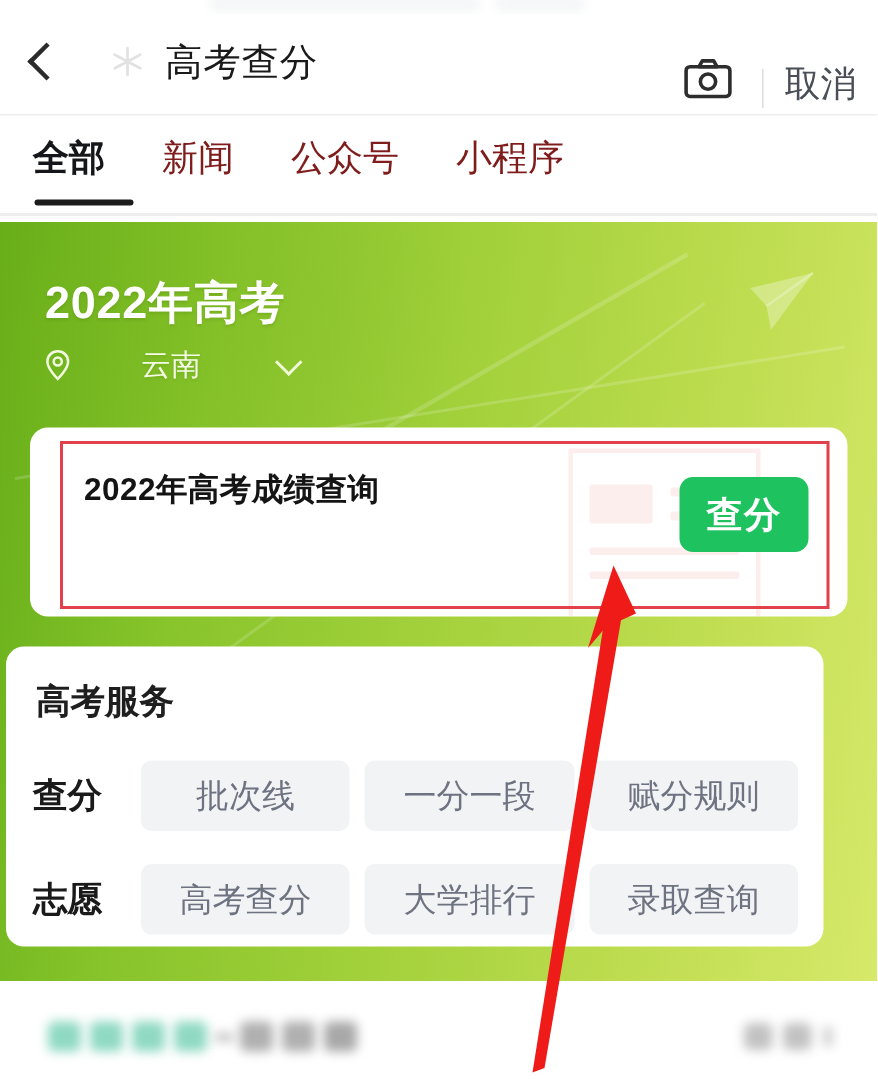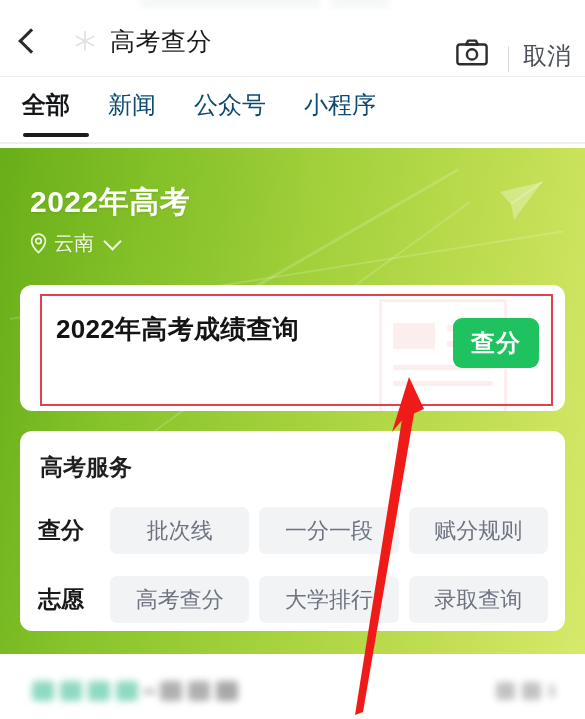--- a/index.html
+++ b/index.html
@@ -100,21 +100,21 @@
   .tabbar {
     position: absolute;
     left: 0; top: 78px;
     width: 499px; height: 64px;
     display: flex;
     align-items: center;
     overflow: hidden;
   }
   .tab {
     font-size: 24px;
-    color: #0c4a6e;
+    color: #7f1d1d;
     white-space: nowrap;
     position: relative;
     padding: 0 0 10px 0;
     flex: none;
   }
   .tab + .tab { margin-left: 38px; }
   .tab:first-child { margin-left: 22px; }
   .tab.active {
     color: #14161a;
     font-weight: bold;
@@ -184,20 +184,21 @@
     text-shadow: 0 1px 2px rgba(70,120,10,0.25);
   }
   .banner-loc {
     position: absolute;
     left: 30px; top: 82px;
     display: flex;
     align-items: center;
     color: #f4fce6;
     font-size: 20px;
     text-shadow: 0 1px 2px rgba(70,120,10,0.2);
+    gap: 40px;
   }
   .pin-icon { margin-right: 7px; display:flex; align-items:center; }
   .loc-caret {
     display: inline-block;
     width: 11px; height: 11px;
     border-right: 2.6px solid #eef9d8;
     border-bottom: 2.6px solid #eef9d8;
     transform: rotate(45deg);
     margin-left: 12px;
     margin-bottom: 5px;
@@ -219,21 +220,21 @@
     opacity: 0.2;
   }
   .ghost-doc .gl {
     position: absolute;
     background: #f0a9a3;
     border-radius: 2px;
   }
   .query-title {
     position: absolute;
     left: 36px; top: 27px;
-    font-size: 26px;
+    font-size: 21px;
     font-weight: bold;
     color: #141414;
     letter-spacing: 0.3px;
     white-space: nowrap;
   }
   .query-sub {
     position: absolute;
     left: 36px; top: 73px;
     display: flex;
     align-items: center;
@@ -276,21 +277,21 @@
     width: 513px; height: 112px;
     border: 2px solid #e0414a;
     box-sizing: border-box;
     pointer-events: none;
     z-index: 30;
   }
 
   
   .svc-card {
     position: absolute;
-    left: 20px; top: 283px;
+    left: 4px; top: 283px;
     width: 545px; height: 200px;
     background: #ffffff;
     border-radius: 12px;
   }
   .svc-title {
     position: absolute;
     left: 20px; top: 21px;
     font-size: 23px;
     font-weight: bold;
     color: #1e1e1e;

